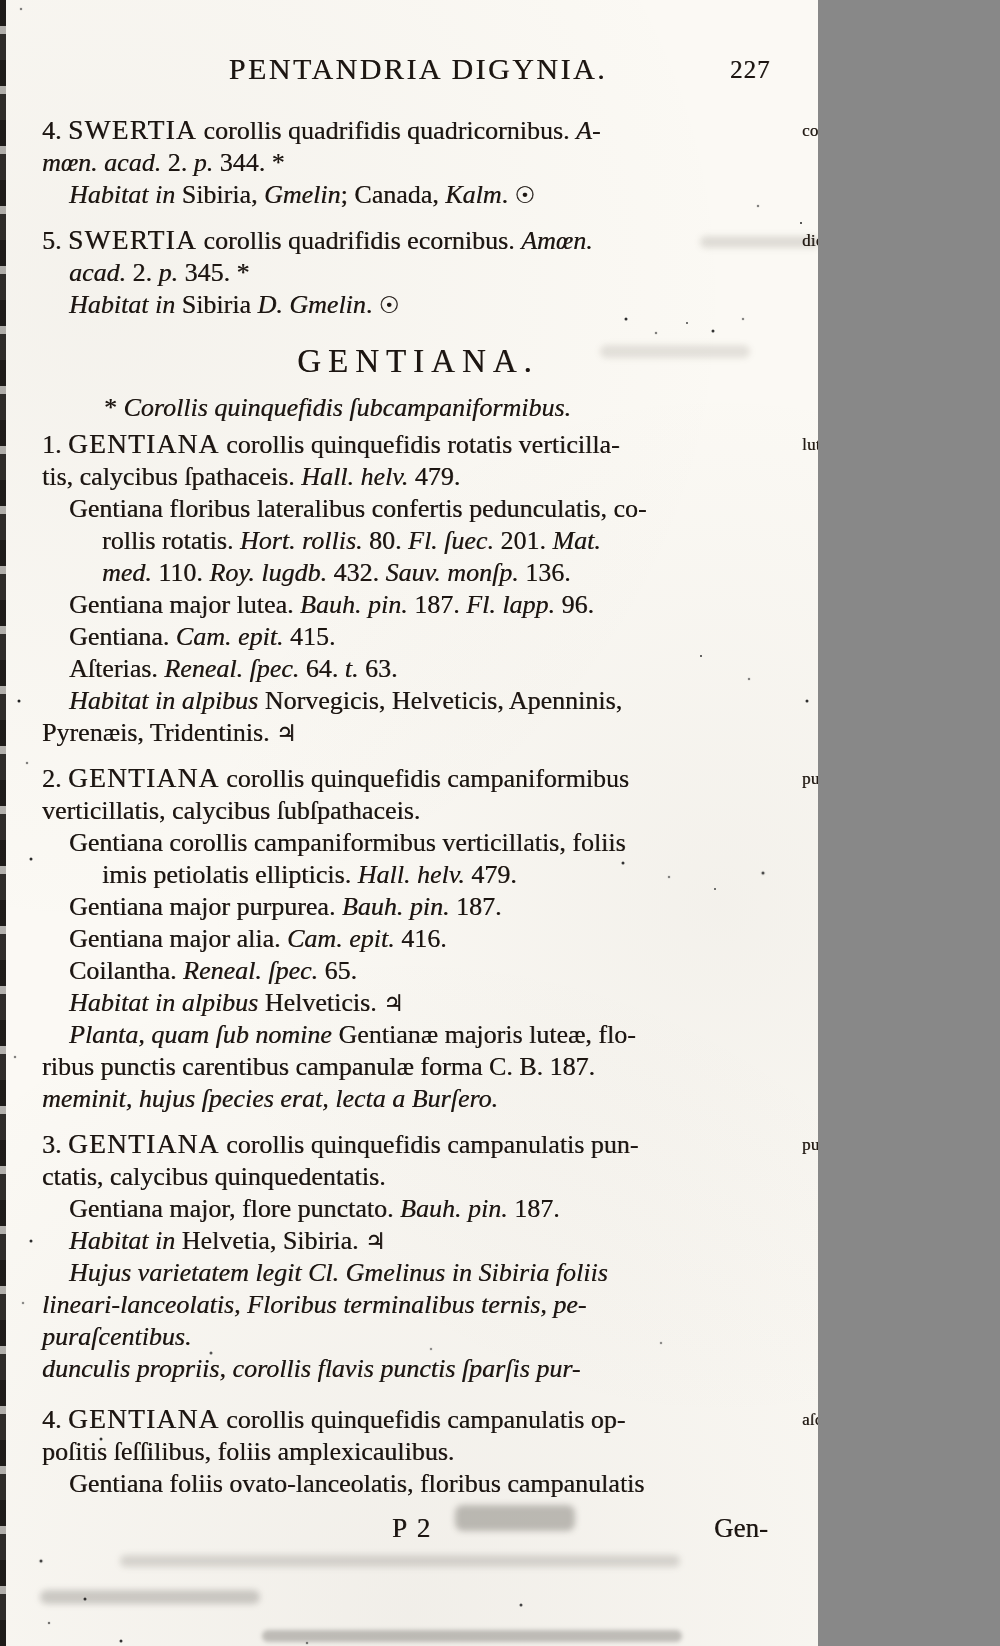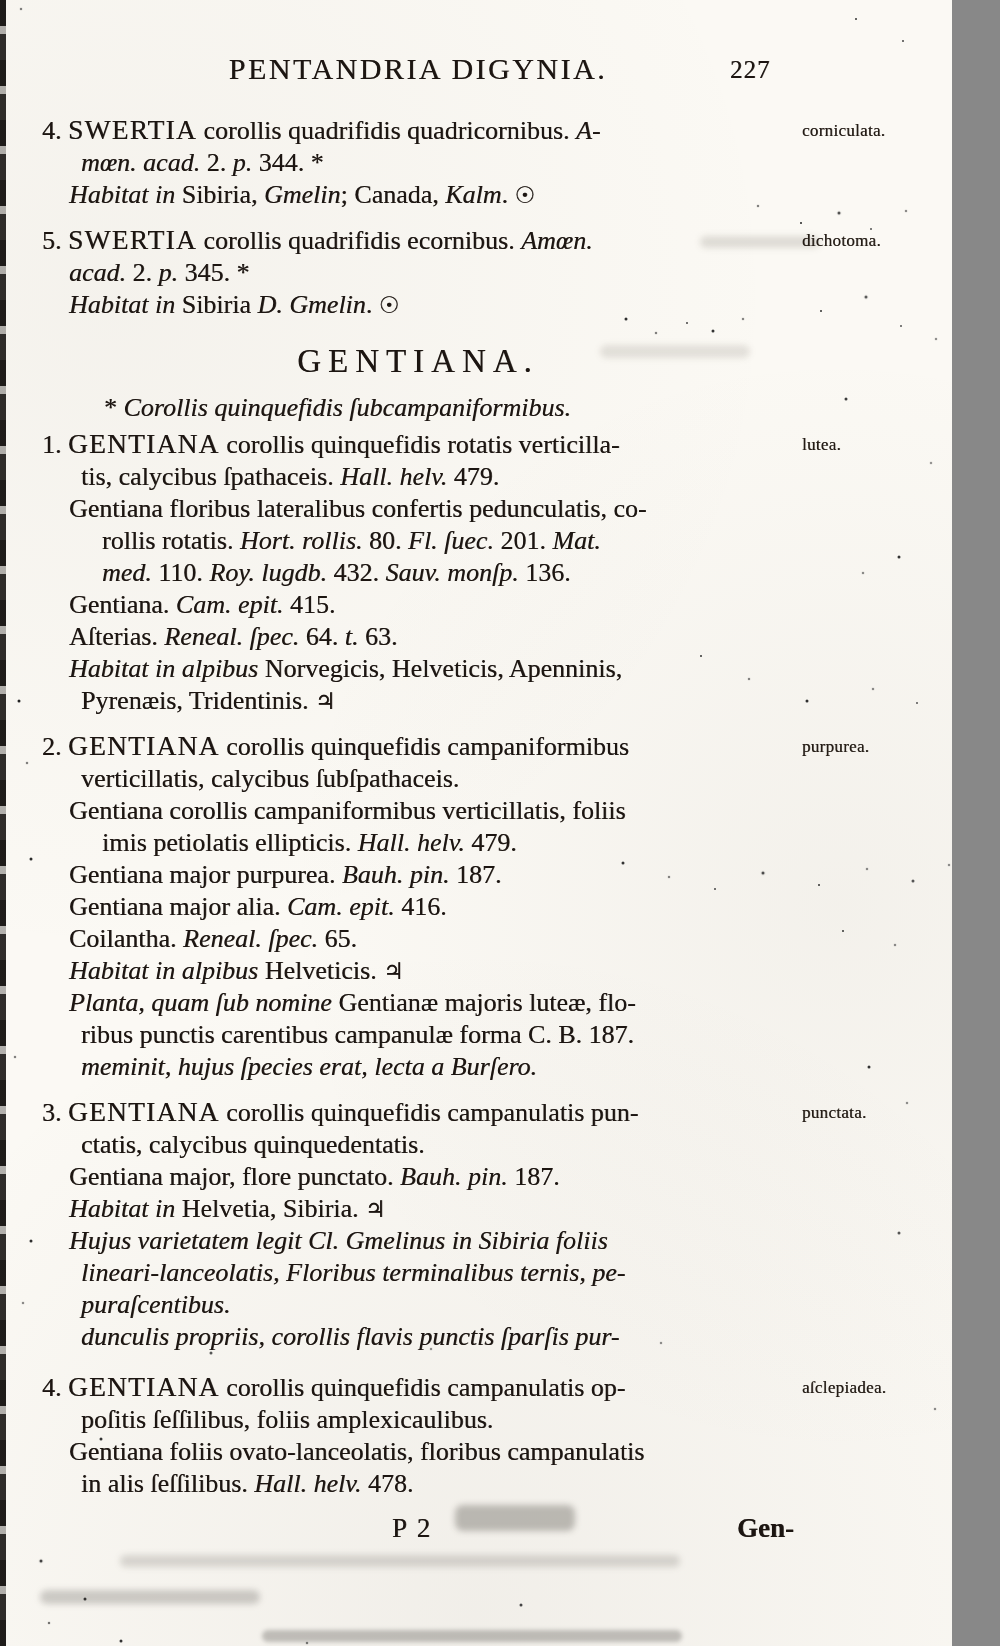--- a/index.html
+++ b/index.html
@@ -1,21 +1,21 @@
 <!DOCTYPE html>
 <html><head>
 <meta charset="utf-8">
 <style>
   * { box-sizing: border-box; }
   html, body { margin: 0; padding: 0; }
   body { background: #888; }
 
   .page {
     position: relative;
-    width: 952px;
+    width: 818px;
     height: 1646px;
     overflow: hidden;
     background:
       radial-gradient(circle at 12% 18%, rgba(120,110,95,0.05), transparent 42%),
       radial-gradient(circle at 88% 55%, rgba(120,110,95,0.06), transparent 45%),
       radial-gradient(circle at 50% 98%, rgba(110,100,88,0.07), transparent 40%),
       #fbf9f4;
     font-family: "Liberation Serif", "DejaVu Serif", serif;
     color: #1c1511;
   }
@@ -62,40 +62,40 @@
   .content { position: absolute; left: 42px; top: 52px; width: 950px;
     text-shadow: 0.4px 0.2px 0.5px rgba(28,21,17,0.65); }
 
   .running-header { position: relative; width: 752px; text-align: center;
     font-size: 30px; letter-spacing: 2.5px; margin-bottom: 28px; white-space: nowrap; }
   .page-number { position: absolute; left: 688px; top: 4px; font-size: 25px; letter-spacing: 1px; }
 
   .line { font-size: 26px; line-height: 32px; white-space: nowrap; }
   .ind0 { margin-left: 0; }
   .ind1 { margin-left: 27px; }
-  .ind2 { margin-left: 39px; }
+  .ind2 { }
   .ind3 { margin-left: 60px; }
 
   .sg-r { }
   .sg-i { font-style: italic; }
   .sg-g { font-size: 27.5px; letter-spacing: 1.2px; }
   .sg-y { font-family: "DejaVu Sans", sans-serif; font-size: 23px; }
 
   .genus-heading { width: 752px; text-align: center; font-size: 33px;
     letter-spacing: 7px; margin: 22px 0 12px; }
   .star-line { margin-left: 62px; margin-bottom: 4px; }
 
   .entry { position: relative; margin-bottom: 13px; }
   .text-blocks > .entry:last-child { margin-top: 18px; }
   .margin-note { position: absolute; left: 760px; top: 7px; 
     font-size: 17px; letter-spacing: 0.3px; white-space: nowrap; color: #241c15; }
 
   .footer { position: relative; width: 752px; height: 40px; margin-top: 8px; font-size: 27px; }
   .signature { position: absolute; left: 350px; letter-spacing: 2px; }
-  .catchword { position: absolute; left: 695px; font-weight: bold; }
+  .catchword { position: absolute; left: 672px; }
 </style>
 </head>
 <body>
 
 <div class="page">
   <div class="left-edge"></div>
   <div class="specks"></div>
   <div class="smudge s1"></div>
   <div class="smudge s2"></div>
   <div class="smudge s3"></div>
@@ -123,20 +123,21 @@
           <div class="margin-note">dichotoma.</div>
         </div>
         <div class="genus-heading">GENTIANA.</div>
         <div class="line ind0 star-line"><span class="sg-r">* </span><span class="sg-i">Corollis quinquefidis ſubcampaniformibus.</span></div>
         <div class="entry">
           <div class="line ind0"><span class="sg-r">1. </span><span class="sg-g">GENTIANA</span><span class="sg-r"> corollis quinquefidis rotatis verticilla-</span></div>
           <div class="line ind2"><span class="sg-r">tis, calycibus ſpathaceis. </span><span class="sg-i">Hall. helv.</span><span class="sg-r"> 479.</span></div>
           <div class="line ind1"><span class="sg-r">Gentiana floribus lateralibus confertis pedunculatis, co-</span></div>
           <div class="line ind3"><span class="sg-r">rollis rotatis. </span><span class="sg-i">Hort. rollis.</span><span class="sg-r"> 80. </span><span class="sg-i">Fl. ſuec.</span><span class="sg-r"> 201. </span><span class="sg-i">Mat.</span></div>
           <div class="line ind3"><span class="sg-i">med.</span><span class="sg-r"> 110. </span><span class="sg-i">Roy. lugdb.</span><span class="sg-r"> 432. </span><span class="sg-i">Sauv. monſp.</span><span class="sg-r"> 136.</span></div>
+          <div class="line ind1"><span class="sg-r">Gentiana major lutea. </span><span class="sg-i">Bauh. pin.</span><span class="sg-r"> 187. </span><span class="sg-i">Fl. lapp.</span><span class="sg-r"> 96.</span></div>
           <div class="line ind1"><span class="sg-r">Gentiana. </span><span class="sg-i">Cam. epit.</span><span class="sg-r"> 415.</span></div>
           <div class="line ind1"><span class="sg-r">Aſterias. </span><span class="sg-i">Reneal. ſpec.</span><span class="sg-r"> 64. </span><span class="sg-i">t.</span><span class="sg-r"> 63.</span></div>
           <div class="line ind1"><span class="sg-i">Habitat in alpibus </span><span class="sg-r">Norvegicis, Helveticis, Apenninis,</span></div>
           <div class="line ind2"><span class="sg-r">Pyrenæis, Tridentinis. </span><span class="sg-y">♃</span></div>
           <div class="margin-note">lutea.</div>
         </div>
         <div class="entry">
           <div class="line ind0"><span class="sg-r">2. </span><span class="sg-g">GENTIANA</span><span class="sg-r"> corollis quinquefidis campaniformibus</span></div>
           <div class="line ind2"><span class="sg-r">verticillatis, calycibus ſubſpathaceis.</span></div>
           <div class="line ind1"><span class="sg-r">Gentiana corollis campaniformibus verticillatis, foliis</span></div>
@@ -158,21 +159,20 @@
           <div class="line ind1"><span class="sg-i">Hujus varietatem legit Cl. Gmelinus in Sibiria foliis</span></div>
           <div class="line ind2"><span class="sg-i">lineari-lanceolatis, Floribus terminalibus ternis, pe-</span></div>
           <div class="line ind2"><span class="sg-i">puraſcentibus.</span></div>
           <div class="line ind2"><span class="sg-i">dunculis propriis, corollis flavis punctis ſparſis pur-</span></div>
           <div class="margin-note">punctata.</div>
         </div>
         <div class="entry">
           <div class="line ind0"><span class="sg-r">4. </span><span class="sg-g">GENTIANA</span><span class="sg-r"> corollis quinquefidis campanulatis op-</span></div>
           <div class="line ind2"><span class="sg-r">poſitis ſeſſilibus, foliis amplexicaulibus.</span></div>
           <div class="line ind1"><span class="sg-r">Gentiana foliis ovato-lanceolatis, floribus campanulatis</span></div>
-          <div class="line ind2"><span class="sg-r">in alis ſeſſilibus. </span><span class="sg-i">Hall. helv.</span><span class="sg-r"> 478.</span></div>
           <div class="margin-note">aſclepiadea.</div>
         </div>
       </div>
 
     <div class="footer">
       <span class="signature">P 2</span>
       <span class="catchword">Gen-</span>
     </div>
   </div>
 </div>

